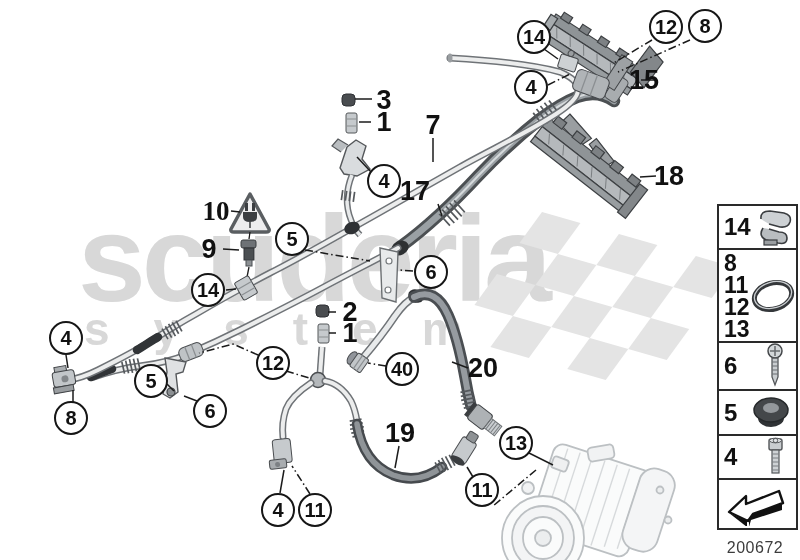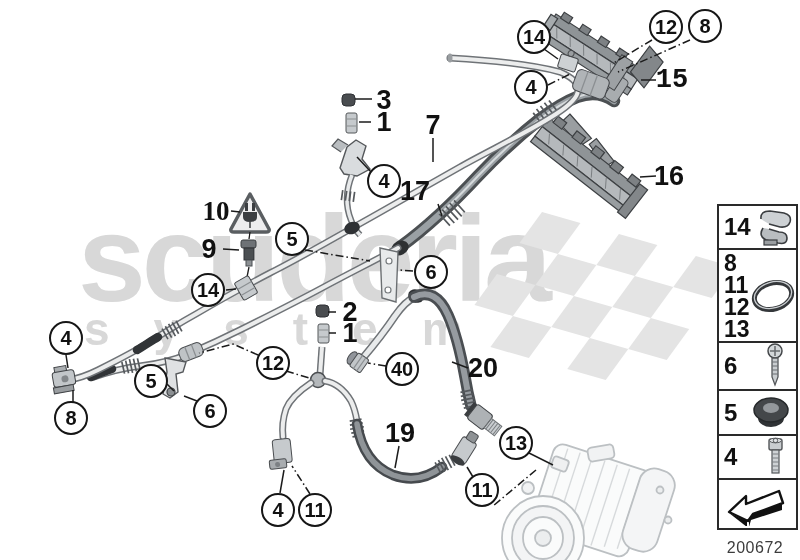--- a/index.html
+++ b/index.html
@@ -316,22 +316,22 @@
   <div class="co" style="left:465px;top:473px;">11</div>
   <div class="co" style="left:261px;top:493px;">4</div>
   <div class="co" style="left:298px;top:493px;">11</div>
 
   <div class="lb" style="left:384px;top:100px;">3</div>
   <div class="lb" style="left:384px;top:122px;">1</div>
   <div class="lb" style="left:433px;top:125px;">7</div>
   <div class="lb" style="left:415px;top:191px;">17</div>
   <div class="lb" style="left:216px;top:211px;font-family:Liberation Serif, serif;">10</div>
   <div class="lb" style="left:209px;top:249px;">9</div>
-  <div class="lb" style="left:672px;top:80px;font-family:Liberation Mono, monospace;">15</div>
-  <div class="lb" style="left:669px;top:176px;">16</div>
+  <div class="lb" style="left:644px;top:80px;">15</div>
+  <div class="lb" style="left:669px;top:176px;">18</div>
   <div class="lb" style="left:350px;top:312px;">2</div>
   <div class="lb" style="left:350px;top:333px;">1</div>
   <div class="lb" style="left:483px;top:368px;">20</div>
   <div class="lb" style="left:400px;top:433px;">19</div>
 
   <div class="legend">
     <div class="lrow" style="height:44px;">
       <span class="lnum">14</span>
       <span class="licon">
           <svg width="44" height="40" viewBox="0 0 44 40">

